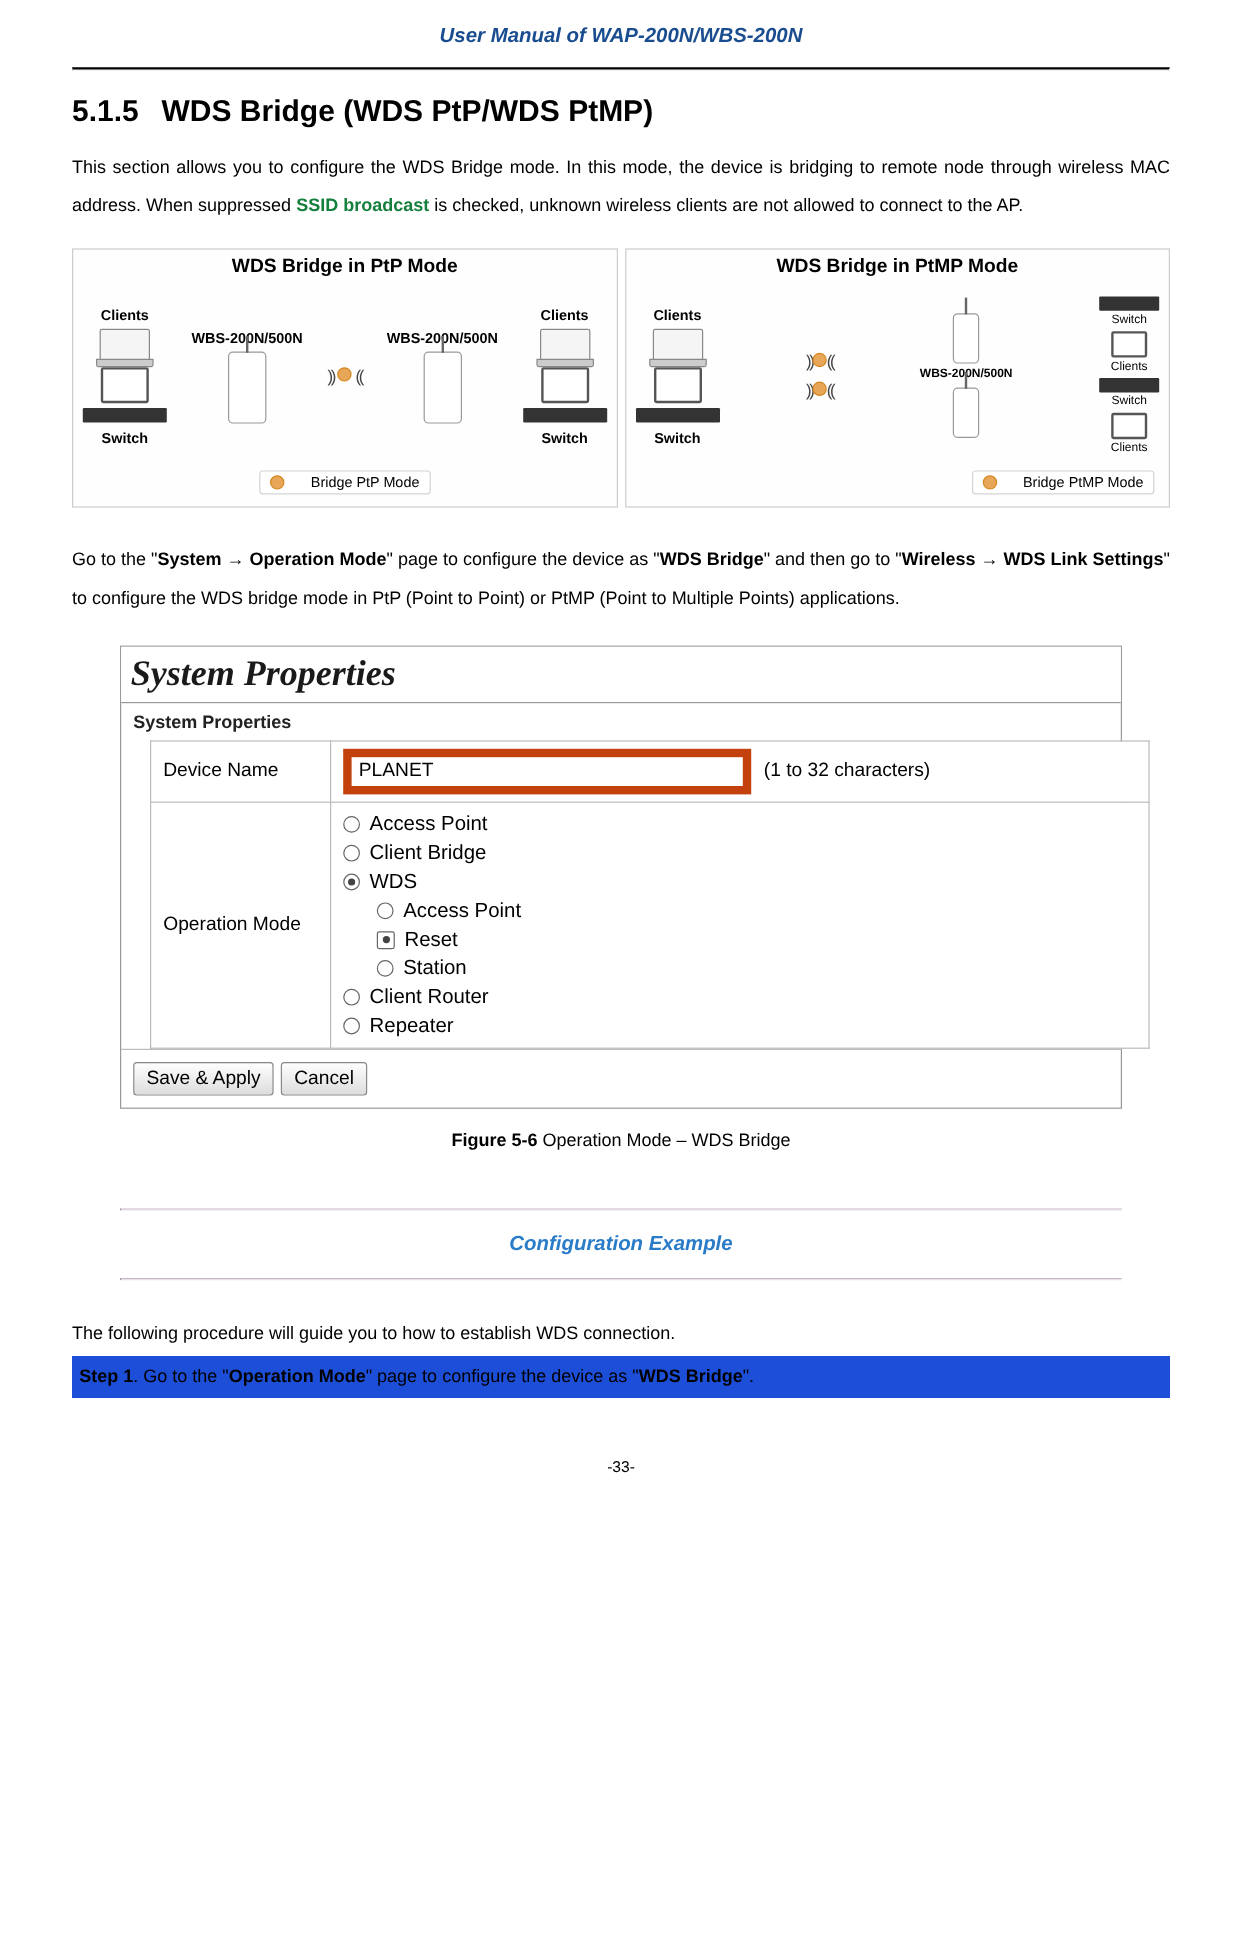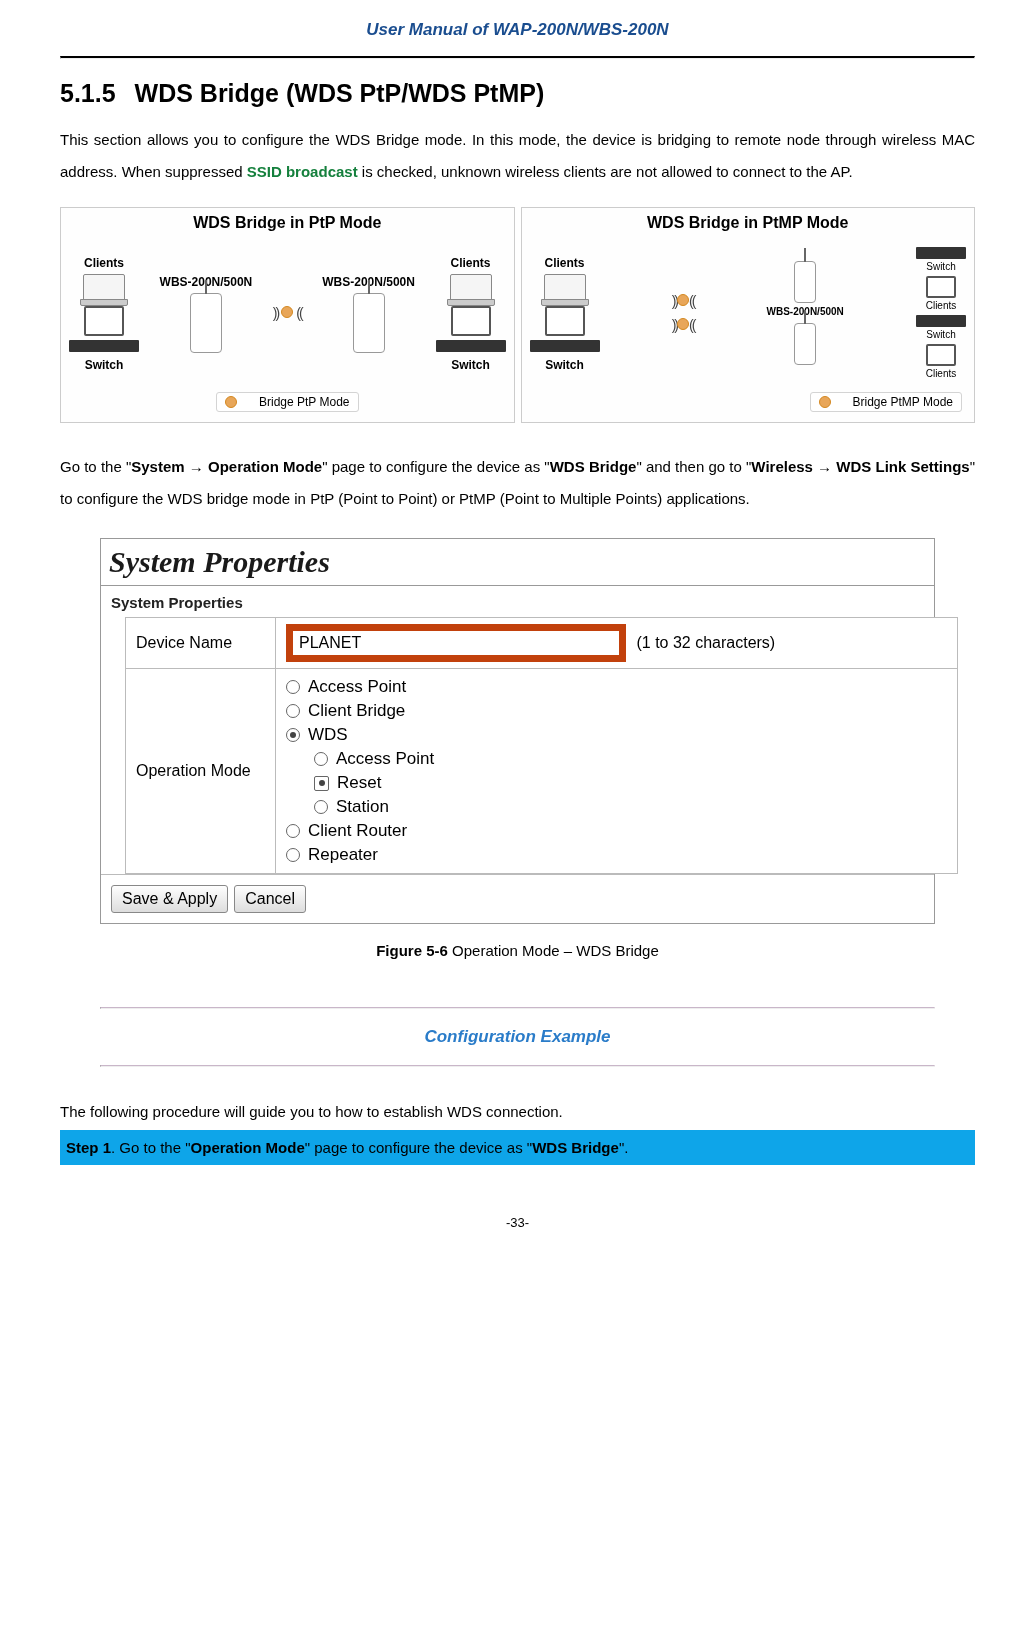--- a/index.html
+++ b/index.html
@@ -156,21 +156,21 @@
     .config-title {
       text-align:center;
       color:#2a7cc9;
       font-weight:bold;
       font-style:italic;
       font-size:17px;
       padding:18px 0;
     }
     .following-text { font-size:15px; margin:36px 0 10px 0;}
     .step-box {
-      background:#0ea5e9;
+      background:#1d4ed8;
       padding:9px 6px;
       font-size:15px;
       margin-bottom:40px;
     }
     .page-number { text-align:center; font-size:13px; margin-top:50px;}
     .rstack { display:flex; flex-direction:column; gap:2px; align-items:center;}
     .small-stack { display:flex; flex-direction:column; align-items:center; gap:1px;}
   </style>
 </head>
 <body>

